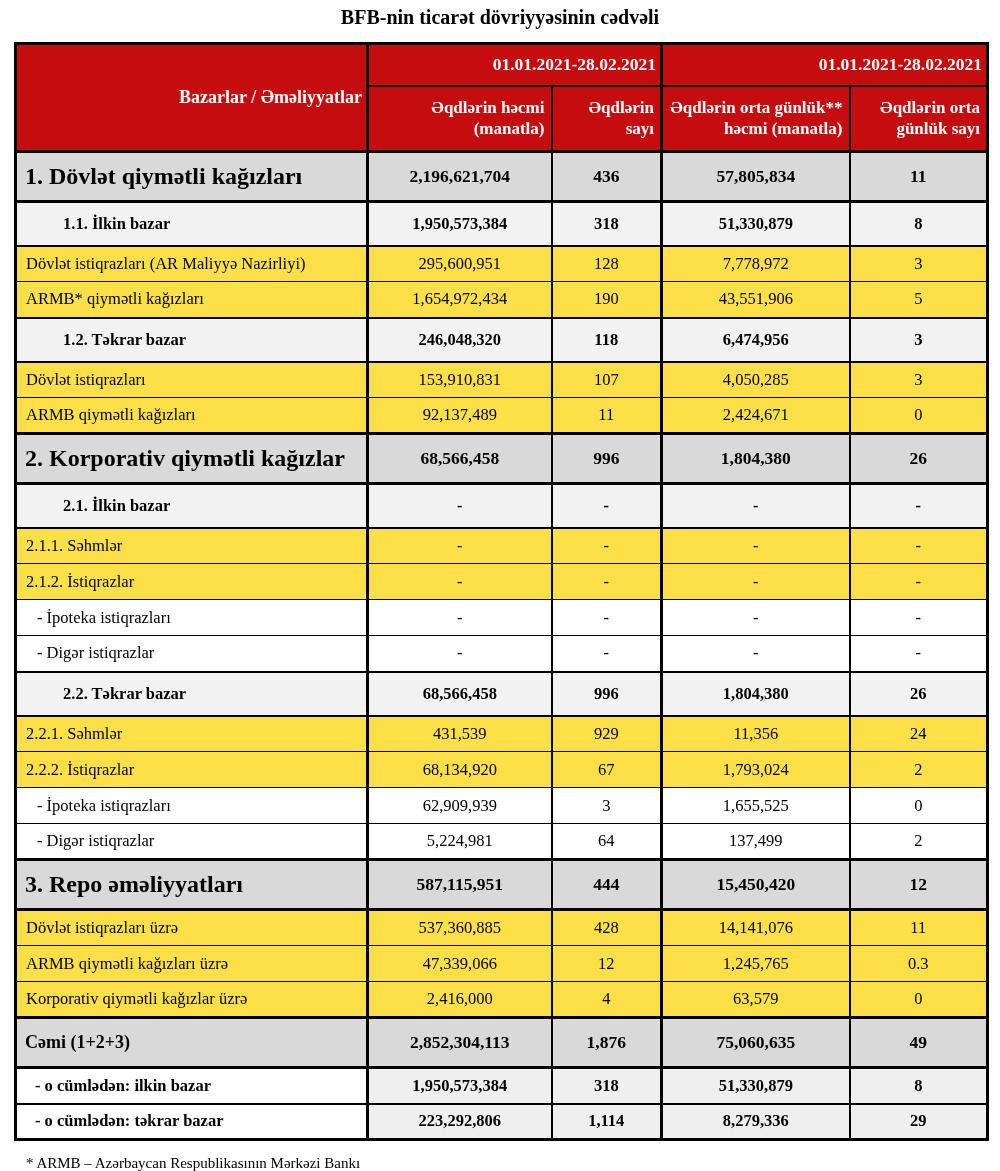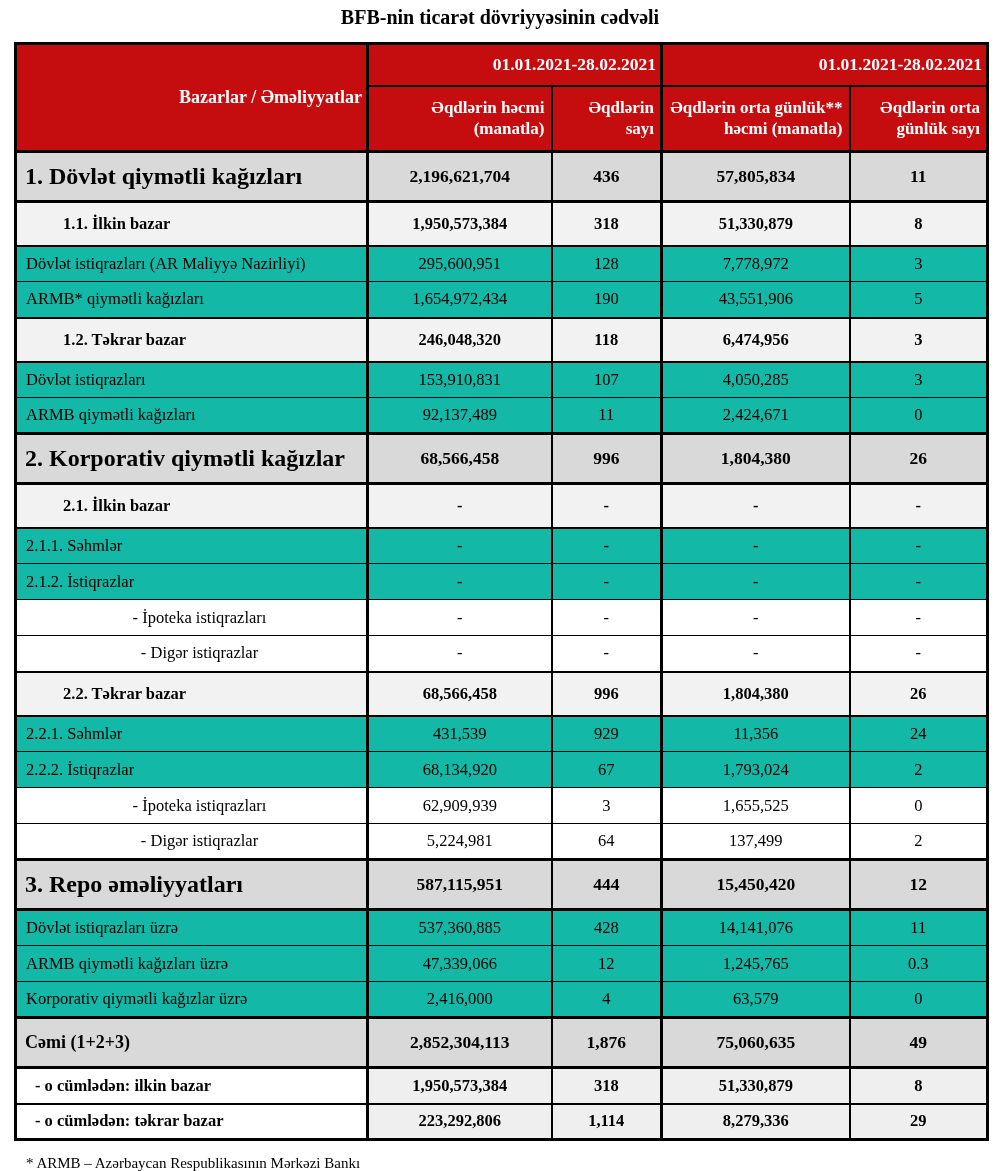--- a/index.html
+++ b/index.html
@@ -66,23 +66,23 @@
   th.sub.c5{border-left:2px solid var(--border);margin-left:7px;}
   
   td.label{text-align:left;font-size:16.5px;padding-left:9px;border-right:3px solid var(--border);}
   td.val{text-align:center;font-size:16.5px;}
   td.val.c2{border-left:3px solid var(--border);}
   td.val.c3{border-left:2px solid var(--border);}
   td.val.c4{border-left:3px solid var(--border);}
   td.val.c5{border-left:2px solid var(--border);}
   
   tr.normal{height:36px;}
-  tr.normal td{background:#14b8a6;}
+  tr.normal td{background:#fde047;}
   tr.normal-dash{height:36px;}
-  tr.normal-dash td{background:#ffffff;text-align:center;}
+  tr.normal-dash td{background:#ffffff;}
   tr.normal-dash td.label{padding-left:20px;}
   tr.section{height:50px;}
   tr.section td{background:var(--section-row-bg);font-weight:bold;border-top:3px solid var(--border);border-bottom:3px solid var(--border);}
   tr.section td.label{font-size:24px;padding-left:8px;}
   tr.section td.val{font-size:17.5px;}
   tr.subsection{height:44px;}
   tr.subsection td{background:var(--subsection-row-bg);font-weight:bold;border-top:2px solid var(--border);border-bottom:2px solid var(--border);}
   tr.subsection td.label{padding-left:46px;}
   tr.total{height:50px;}
   tr.total td{background:var(--section-row-bg);font-weight:bold;border-top:3px solid var(--border);border-bottom:3px solid var(--border);}

